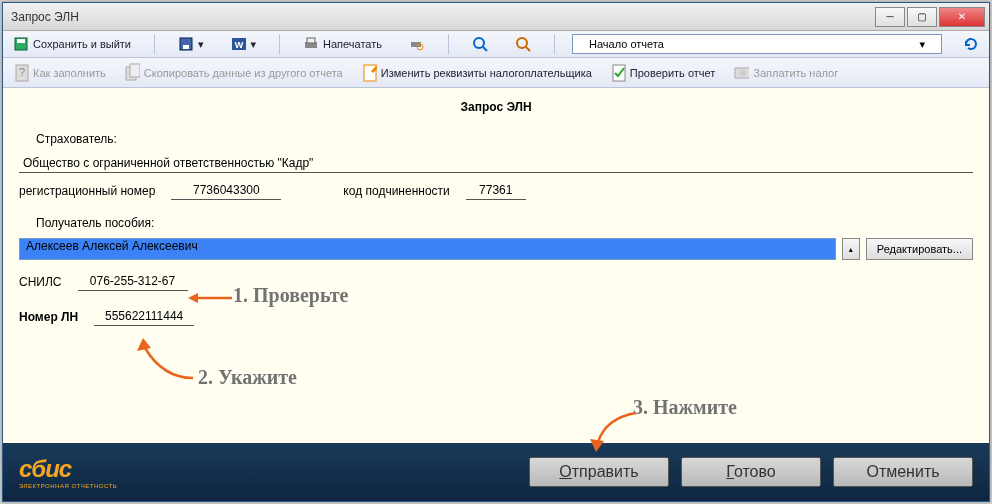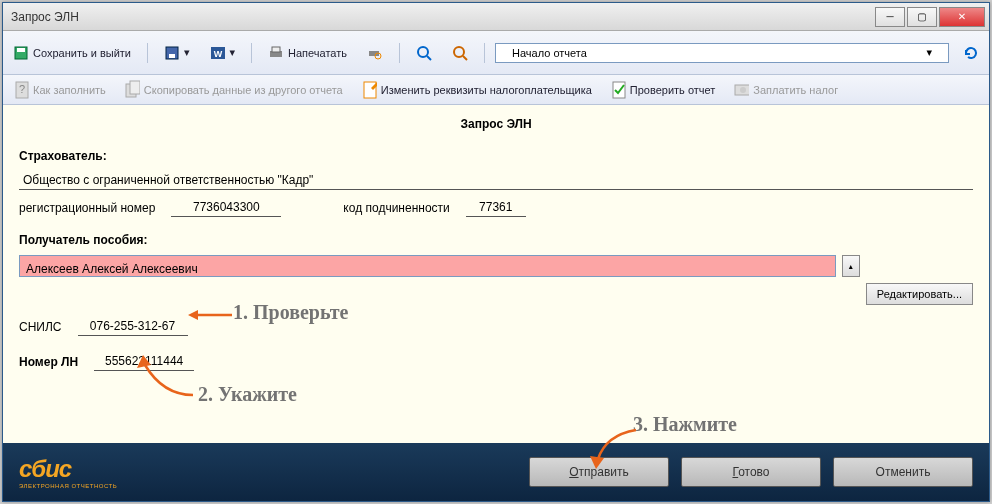--- a/index.html
+++ b/index.html
@@ -6,46 +6,46 @@
 body { font-family: Tahoma, Arial, sans-serif; font-size: 11px; background: #d0d0d0; width: 992px; height: 504px; overflow: hidden; position: relative; }
 
 .window { width: 988px; height: 500px; margin: 2px; background: #fff; border: 1px solid #2b5a8a; display: flex; flex-direction: column; box-shadow: 0 0 4px rgba(0,0,0,0.3); }
 
 .titlebar { height: 28px; background: linear-gradient(#f0f0f0, #d8d8d8); display: flex; align-items: center; padding: 0 4px 0 8px; border-bottom: 1px solid #aaa; }
 .titlebar-text { font-size: 12px; color: #333; flex: 1; }
 .win-buttons { display: flex; gap: 2px; }
 .win-btn { width: 30px; height: 20px; border: 1px solid #888; background: linear-gradient(#f8f8f8,#e0e0e0); display: flex; align-items: center; justify-content: center; font-size: 10px; cursor: pointer; }
 .win-btn.close { background: linear-gradient(#e88,#d33); color: #fff; width: 46px; }
 
-.toolbar { height: 44px; background: linear-gradient(#f4f6fb, #e4e9f5); border-bottom: 1px solid #b8c4d8; display: flex; align-items: center; padding: 0 4px; gap: 8px; }
+.toolbar { height: 27px; background: linear-gradient(#f4f6fb, #e4e9f5); border-bottom: 1px solid #b8c4d8; display: flex; align-items: center; padding: 0 4px; gap: 15px; }
 .toolbar2 { height: 30px; background: linear-gradient(#f4f6fb, #e4e9f5); border-bottom: 1px solid #b8c4d8; display: flex; align-items: center; padding: 0 4px; gap: 6px; }
 .tb-btn { display: flex; align-items: center; gap: 4px; padding: 3px 5px; border: 1px solid transparent; border-radius: 2px; cursor: pointer; font-size: 11px; color: #223; }
 .tb-btn.disabled { color: #999; cursor: default; }
 .tb-icon { width: 16px; height: 16px; display: inline-flex; align-items: center; justify-content: center; }
 .tb-sep { width: 1px; height: 20px; background: #b8c4d8; margin: 0 2px; }
 .tb-select { flex: 1; height: 20px; border: 1px solid #7a9ac0; background: #fff; font-size: 11px; padding: 0 16px; display: flex; align-items: center; justify-content: space-between; cursor: pointer; }
 
 .content { flex: 1; background: #fffef0; padding: 12px 16px; position: relative; }
 .form-title { text-align: center; font-weight: bold; font-size: 12px; margin-bottom: 18px; }
-.section-label { font-weight: bold; font-size: 12px; margin-bottom: 8px; }
+.section-label { font-weight: normal; font-size: 12px; margin-bottom: 8px; margin-left: 17px; }
 .underline-field { border: none; border-bottom: 1px solid #555; background: transparent; font-size: 12px; padding: 2px 4px; display: inline-block; }
 .full-line { width: 100%; display: block; margin-bottom: 8px; }
 .row { display: flex; align-items: center; gap: 16px; margin-bottom: 16px; font-size: 12px; }
 .row label { font-size: 12px; }
 
 .recipient-row { display: flex; gap: 6px; margin-bottom: 12px; }
-.recipient-input { flex: 1; height: 22px; border: 1px solid #7a9ac0; background: #fca5a5; padding: 0 6px; font-size: 12px; display: flex; align-items: flex-end; }
+.recipient-input { flex: 1; height: 22px; border: 1px solid #7a9ac0; background: #3b82f6; padding: 0 6px; font-size: 12px; display: flex; align-items: flex-start; }
 .dd-btn { width: 18px; height: 22px; border: 1px solid #888; background: linear-gradient(#f8f8f8,#ddd); display: flex; align-items: center; justify-content: center; cursor: pointer; font-size: 8px; }
-.edit-btn { height: 22px; padding: 2px 10px; border: 1px solid #888; background: linear-gradient(#f8f8f8,#ddd); cursor: pointer; font-size: 11px; margin-top: 28px; }
+.edit-btn { height: 22px; padding: 2px 10px; border: 1px solid #888; background: linear-gradient(#f8f8f8,#ddd); cursor: pointer; font-size: 11px; }
 
 .footer { height: 58px; background: linear-gradient(#1a3a5a, #0d2540); display: flex; align-items: center; padding: 0 16px; gap: 12px; }
 .logo { color: #f5a623; font-weight: bold; font-size: 24px; font-style: italic; letter-spacing: -1px; }
 .logo-sub { color: #f5a623; font-size: 6px; letter-spacing: 0.5px; }
 .footer-spacer { flex: 1; }
-.footer-btn { width: 140px; height: 30px; background: linear-gradient(#d8d8d8,#b8b8b8); border: 1px solid #555; color: #333; cursor: pointer; font-size: 12px; border-radius: 2px; }
+.footer-btn { width: 140px; height: 30px; background: linear-gradient(#d8d8d8,#b8b8b8); border: 1px solid #555; color: #333; cursor: pointer; font-size: 16px; border-radius: 2px; }
 .footer-btn u { text-decoration: underline; }
 
 .annotation { position: absolute; color: #737373; font-family: 'Comic Sans MS', cursive; font-size: 20px; font-weight: bold; pointer-events: none; }
 .arrow { position: absolute; pointer-events: none; }
 </style>
 </head>
 <body>
 
 <div class="window">
 

